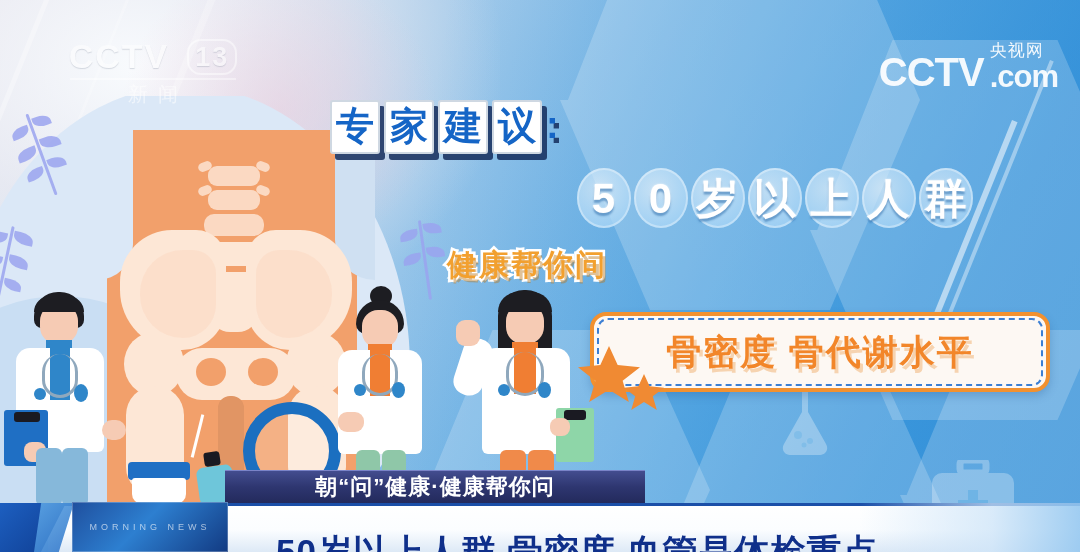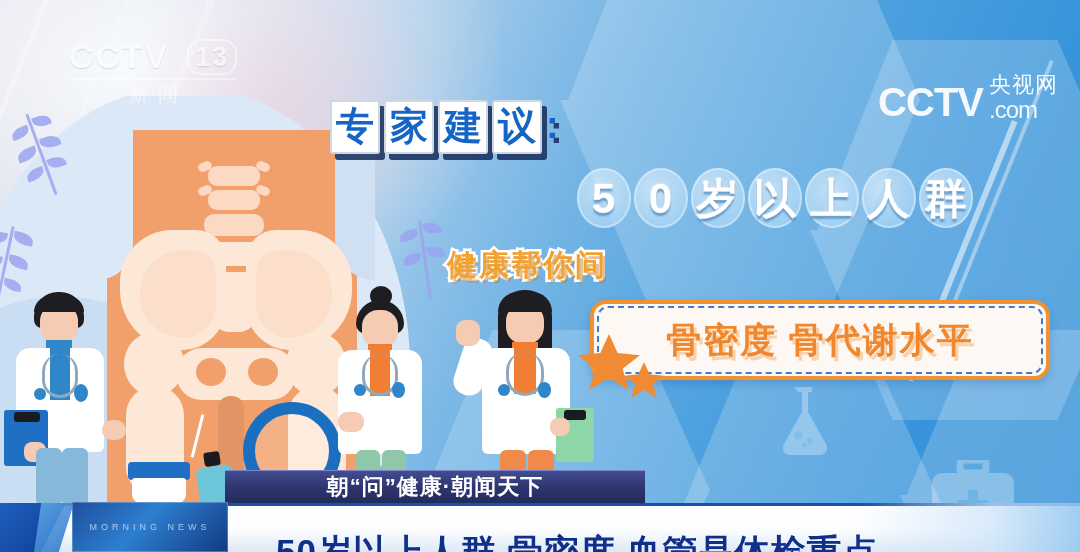--- a/index.html
+++ b/index.html
@@ -89,22 +89,22 @@
   .wm-cctv13 .num{
     display:inline-block;border:2px solid rgba(255,255,255,.85);border-radius:14px;
     padding:0 6px;margin-left:18px;font-size:27px;line-height:32px;vertical-align:2px;
   }
   .wm-com{
     position:absolute;right:22px;top:42px;color:rgba(255,255,255,.92);
     display:flex;align-items:flex-end;gap:6px;
   }
   .wm-com .big{font-size:40px;font-weight:700;letter-spacing:-1px;line-height:40px;}
   .wm-com .stack{display:flex;flex-direction:column;line-height:1;}
-  .wm-com .cn{font-size:22px;letter-spacing:1px;margin-bottom:2px;margin-top:32px;}
-  .wm-com .dot{font-size:24px;font-weight:400;letter-spacing:-1px;}
+  .wm-com .cn{font-size:17px;letter-spacing:1px;margin-bottom:2px;}
+  .wm-com .dot{font-size:31px;font-weight:700;letter-spacing:-1px;}
 
   
   .expert{position:absolute;left:330px;top:100px;display:flex;gap:4px;}
   .expert .cell{
     background:#ffffff;border:2px solid #cfd8e2;border-radius:3px;
     box-shadow:5px 6px 0 rgba(20,44,90,.85);
     padding:2px 4px 4px;
   }
   .expert .cell span{
     font-size:38px;font-weight:700;color:#1565c6;line-height:44px;display:block;
@@ -129,21 +129,21 @@
     text-shadow:0 3px 2px rgba(40,105,170,.55),0 0 2px rgba(255,255,255,.9);
   }
 
   .screen{
     position:absolute;left:447px;top:245px;
     font-size:30px;font-weight:700;color:#f2a02f;letter-spacing:2px;
     -webkit-text-stroke:5px #ffffff;paint-order:stroke fill;
     text-shadow:3px 4px 0 rgba(185,120,30,.45);
   }
 
-  .barwrap{position:absolute;left:590px;top:300px;width:460px;height:80px;}
+  .barwrap{position:absolute;left:590px;top:312px;width:460px;height:80px;}
   .bar-outer{
     position:absolute;inset:0;border:4px solid #f2912f;border-radius:16px;
     background:#fdf8f3;box-shadow:0 4px 8px rgba(30,80,140,.25);
   }
   .bar-inner{
     position:absolute;left:7px;top:6px;right:7px;bottom:6px;
     border:2px dashed #3b7fd4;border-radius:11px;
   }
   .bar-text{
     position:absolute;inset:0;display:flex;align-items:center;justify-content:center;
@@ -418,21 +418,21 @@
 
   <div class="barwrap">
     <div class="bar-outer"></div>
     <div class="bar-inner"></div>
     <div class="bar-text">骨密度 骨代谢水平</div>
     <div class="star s1"></div>
     <div class="star s2"></div>
   </div>
 
   <div class="sub-bar">
-    <span>朝“问”健康·朝闻天下</span>
+    <span>朝“问”健康·健康帮你问</span>
   </div>
 
   <div class="head-bar"></div>
   <div class="head-bar-topline"></div>
   <div class="head-right-fade"></div>
   <div class="head-wedge"></div>
   <div class="head-wedge2"></div>
 
   <div class="prog-logo">
     <div class="en">MORNING NEWS</div>

